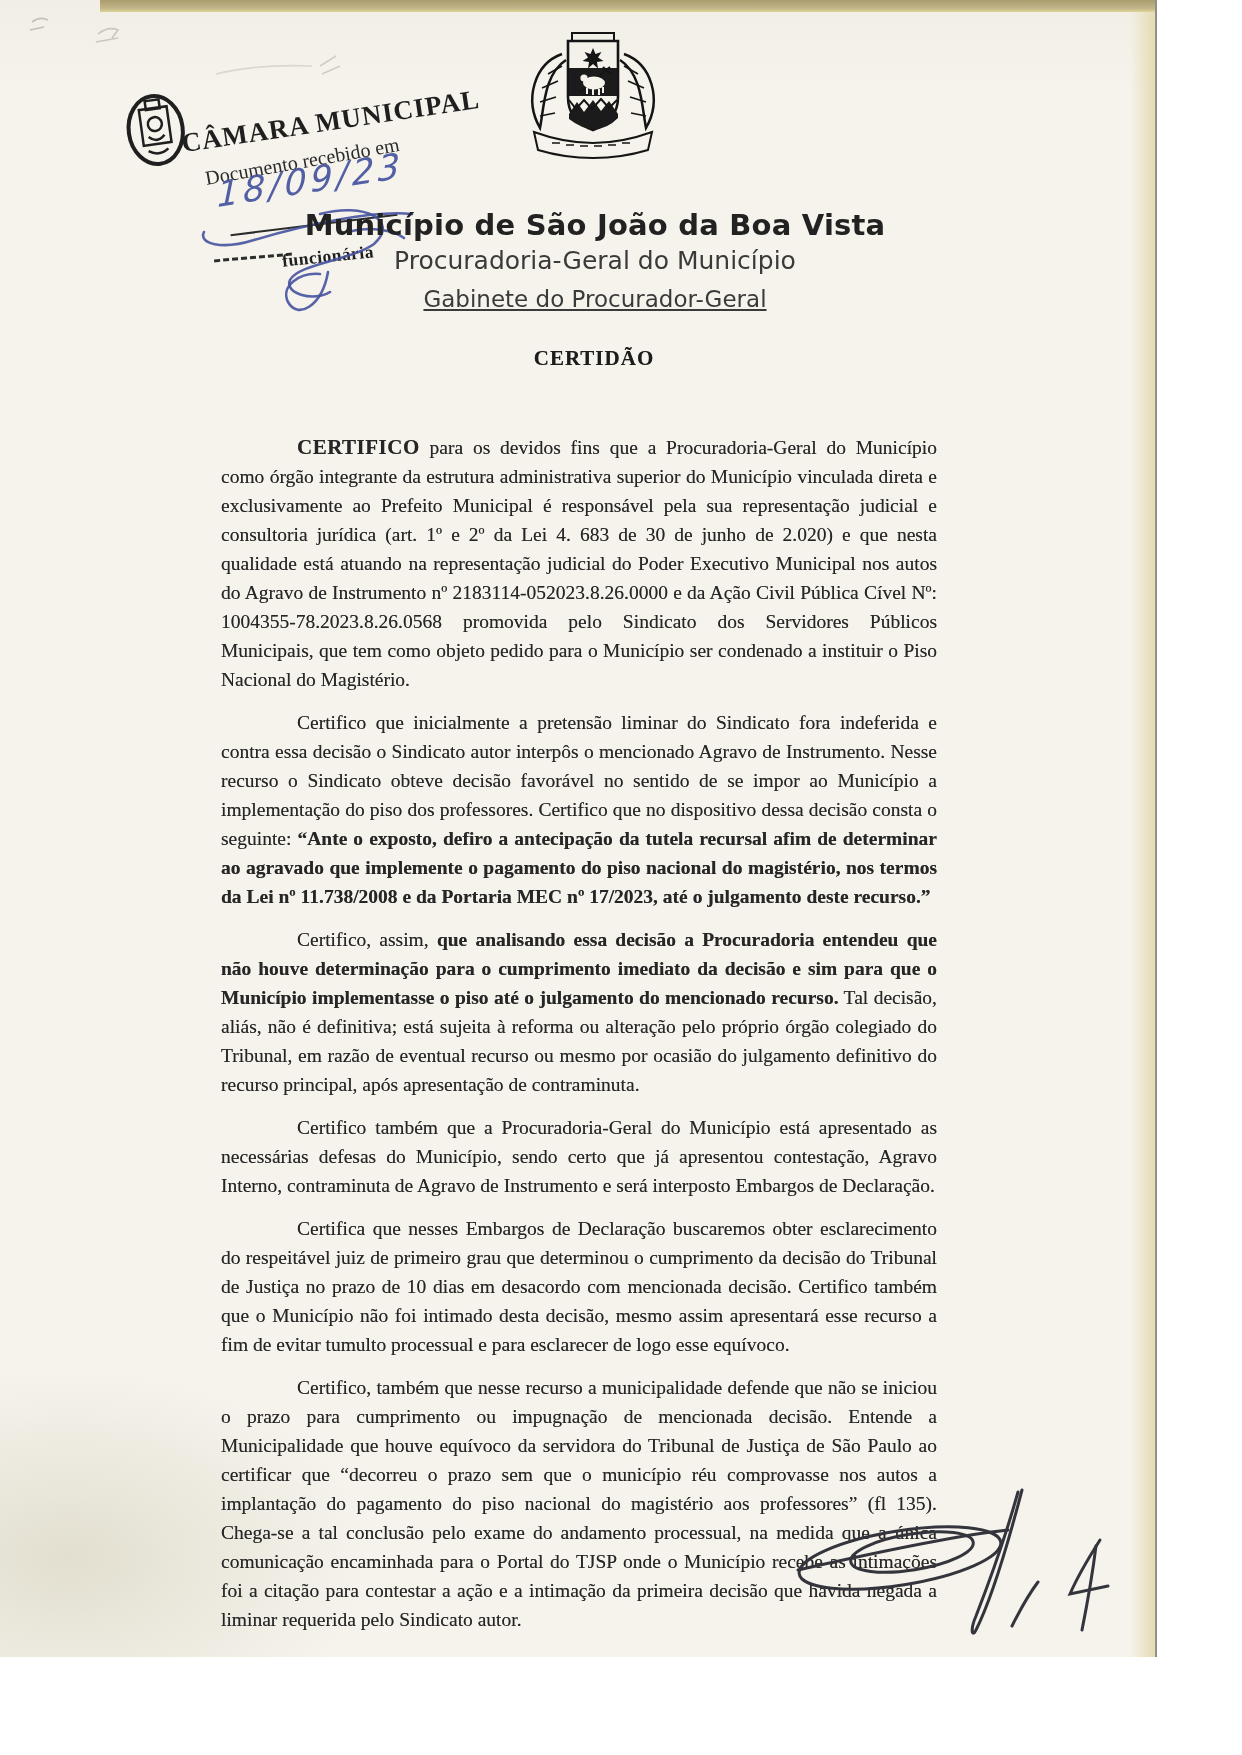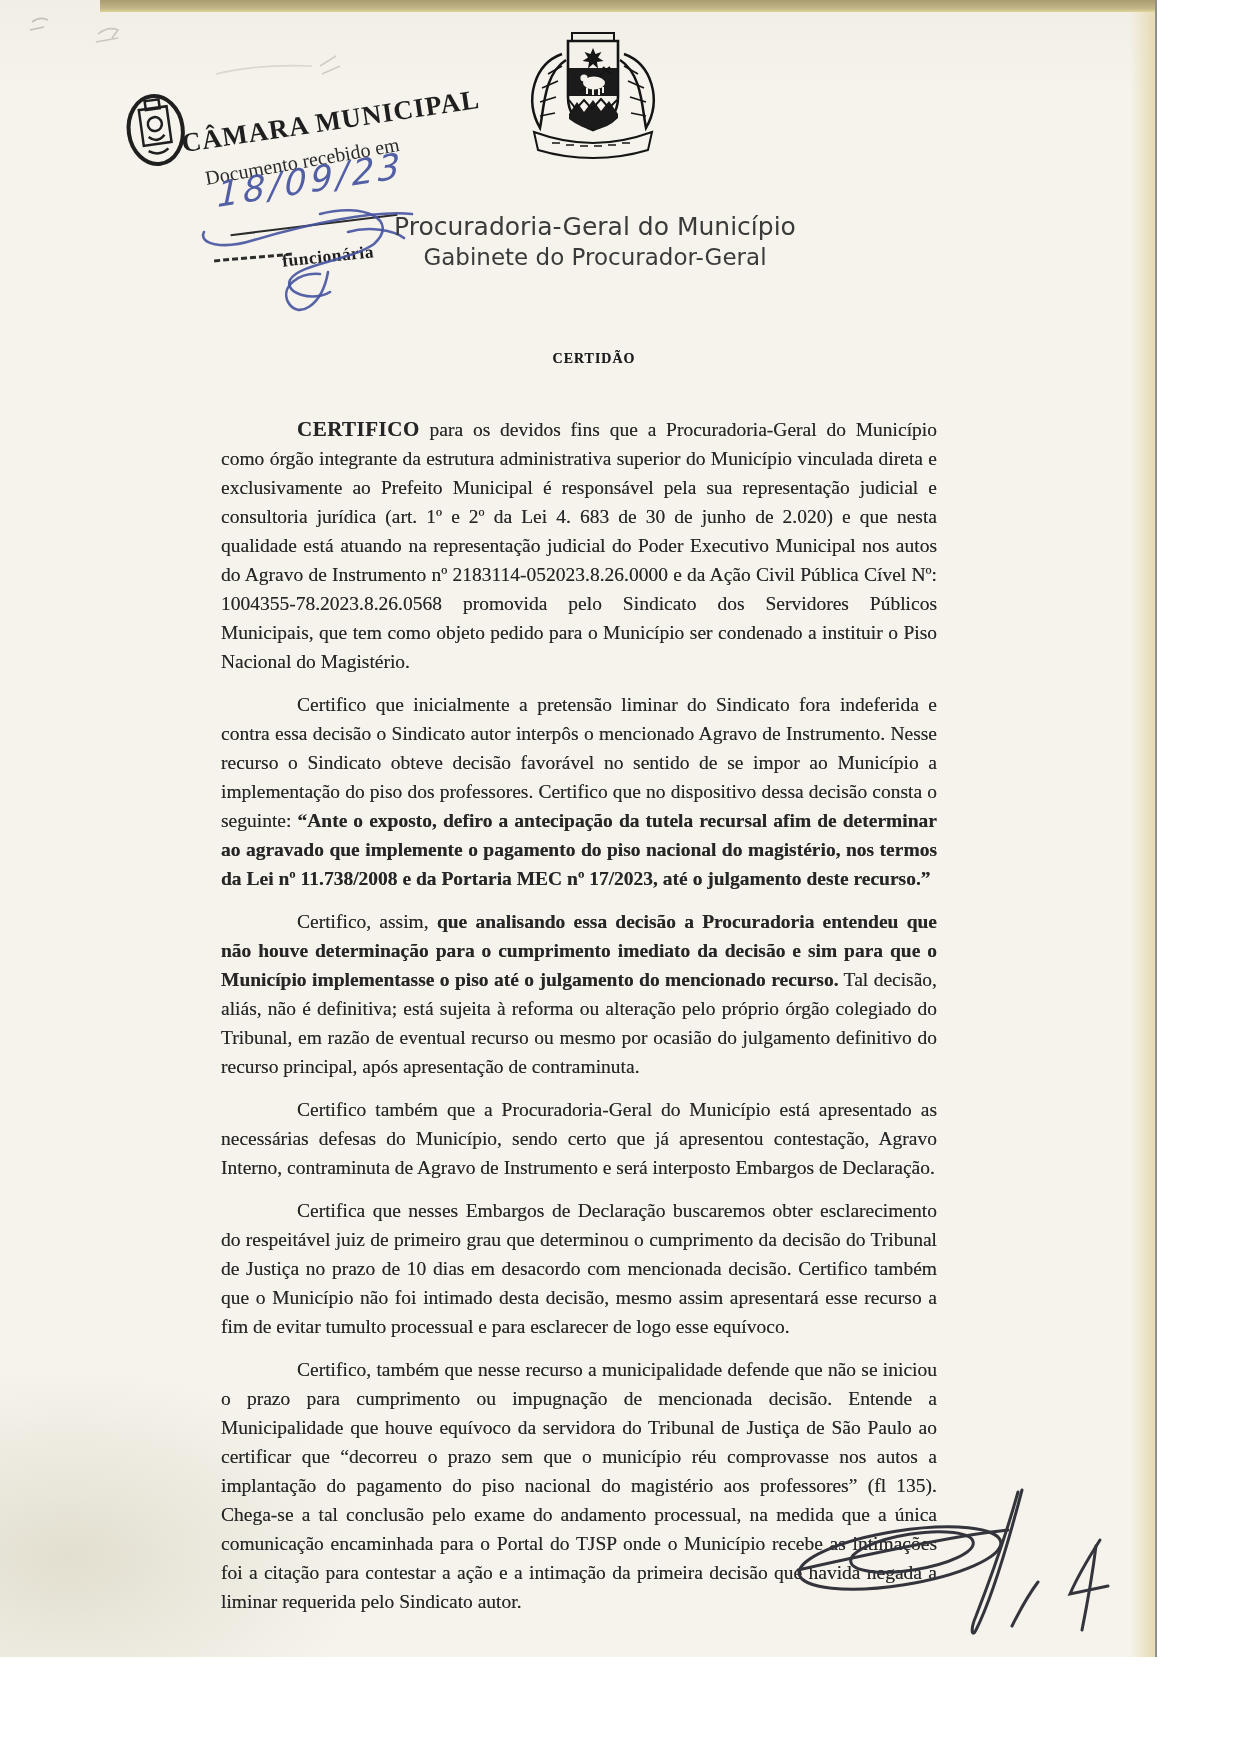--- a/index.html
+++ b/index.html
@@ -58,30 +58,30 @@
   .blue-sign path{stroke:var(--handwriting-blue);stroke-width:2.6;fill:none;stroke-linecap:round;opacity:.9;}
   
   .coa{position:absolute;left:500px;top:30px;}
   .coa .ln{stroke:#151515;fill:none;}
   .header-text{
     position:absolute;left:205px;top:208px;width:780px;text-align:center;
     font-family:"DejaVu Sans",sans-serif;color:#2e2e2e;
   }
   .header-municipality{font-size:29px;font-weight:bold;color:#222;letter-spacing:.2px;}
   .header-department{font-size:25px;margin-top:4px;color:#3a3a3a;text-align:center;}
-  .header-office{font-size:23px;margin-top:3px;color:#3a3a3a;}
+  .header-office{font-size:23px;margin-top:11px;color:#3a3a3a;text-decoration:underline;}
   
   .doc{
     position:absolute;left:205px;top:344px;width:732px;color:var(--body-ink);
     font-size:19.5px;line-height:29px;text-align:justify;
     text-shadow:0 0 .5px rgba(38,38,38,.55);
   }
   .doc-title{
-    text-align:center;font-weight:bold;font-size:14px;letter-spacing:1px;
-    margin:0 0 42px 0;padding-left:46px;color:#1c1c1c;
+    text-align:center;font-weight:bold;font-size:21px;letter-spacing:1px;
+    margin:0 0 60px 0;padding-left:46px;color:#1c1c1c;
   }
   .para{margin:0 0 14px 16px;text-indent:76px;}
   .para .b{font-weight:bold;}
   .para .lead{font-weight:bold;font-size:21px;letter-spacing:.5px;}
   
   .bottom-sign{position:absolute;left:770px;top:1478px;}
   .bottom-sign path,.bottom-sign ellipse{stroke:var(--signature-ink);stroke-width:3;fill:none;stroke-linecap:round;}
 </style>
 </head>
 <body>
@@ -138,20 +138,21 @@
     <path d="M87,58 v6 M93,59 v6 M99,59 v6 M103,57 v6" stroke="#f4f2ea" stroke-width="2" fill="none"></path>
 
     <path d="M69,84 l8,-12 l7,10 l9,-12 l8,11 l8,-10 l9,13 v4 q-22,22 -49,1 Z" fill="#1b1b1b"></path>
     <path class="ln" d="M69,70 l7,9 l8,-9 l8,9 l9,-10 l8,9 l8,-8" stroke-width="2"></path>
 
     <path class="ln" d="M34,102 C56,110 76,113 93,113 C110,113 130,110 152,102 L148,120 C128,126 110,128 93,128 C76,128 58,126 38,120 Z" fill="#fbfaf4" stroke-width="2"></path>
     <path class="ln" d="M52,113 h8 M66,115 h8 M80,116 h8 M94,116 h8 M108,115 h8 M122,113 h8" stroke-width="1.6"></path>
   </svg>
 
   <div class="header-text">
+    <div class="header-municipality">Município de São João da Boa Vista</div>
     <div class="header-department">Procuradoria-Geral do Município</div>
     <div class="header-office">Gabinete do Procurador-Geral</div>
   </div>
 
   <div class="doc">
     <p class="doc-title">CERTIDÃO</p>
     <div>
         <p class="para"><span class="lead">CERTIFICO</span><span class=""> para os devidos fins que a Procuradoria-Geral do Município como órgão integrante da estrutura administrativa superior do Município vinculada direta e exclusivamente ao Prefeito Municipal é responsável pela sua representação judicial e consultoria jurídica (art. 1º e 2º da Lei 4. 683 de 30 de junho de 2.020) e que nesta qualidade está atuando na representação judicial do Poder Executivo Municipal nos autos do Agravo de Instrumento nº 2183114-052023.8.26.0000 e da Ação Civil Pública Cível Nº: 1004355-78.2023.8.26.0568 promovida pelo Sindicato dos Servidores Públicos Municipais, que tem como objeto pedido para o Município ser condenado a instituir o Piso Nacional do Magistério.</span></p>
         <p class="para"><span class="">Certifico que inicialmente a pretensão liminar do Sindicato fora indeferida e contra essa decisão o Sindicato autor interpôs o mencionado Agravo de Instrumento. Nesse recurso o Sindicato obteve decisão favorável no sentido de se impor ao Município a implementação do piso dos professores. Certifico que no dispositivo dessa decisão consta o seguinte: </span><span class="b">“Ante o exposto, defiro a antecipação da tutela recursal afim de determinar ao agravado que implemente o pagamento do piso nacional do magistério, nos termos da Lei nº 11.738/2008 e da Portaria MEC nº 17/2023, até o julgamento deste recurso.”</span></p>
         <p class="para"><span class="">Certifico, assim, </span><span class="b">que analisando essa decisão a Procuradoria entendeu que não houve determinação para o cumprimento imediato da decisão e sim para que o Município implementasse o piso até o julgamento do mencionado recurso.</span><span class=""> Tal decisão, aliás, não é definitiva; está sujeita à reforma ou alteração pelo próprio órgão colegiado do Tribunal, em razão de eventual recurso ou mesmo por ocasião do julgamento definitivo do recurso principal, após apresentação de contraminuta.</span></p>

